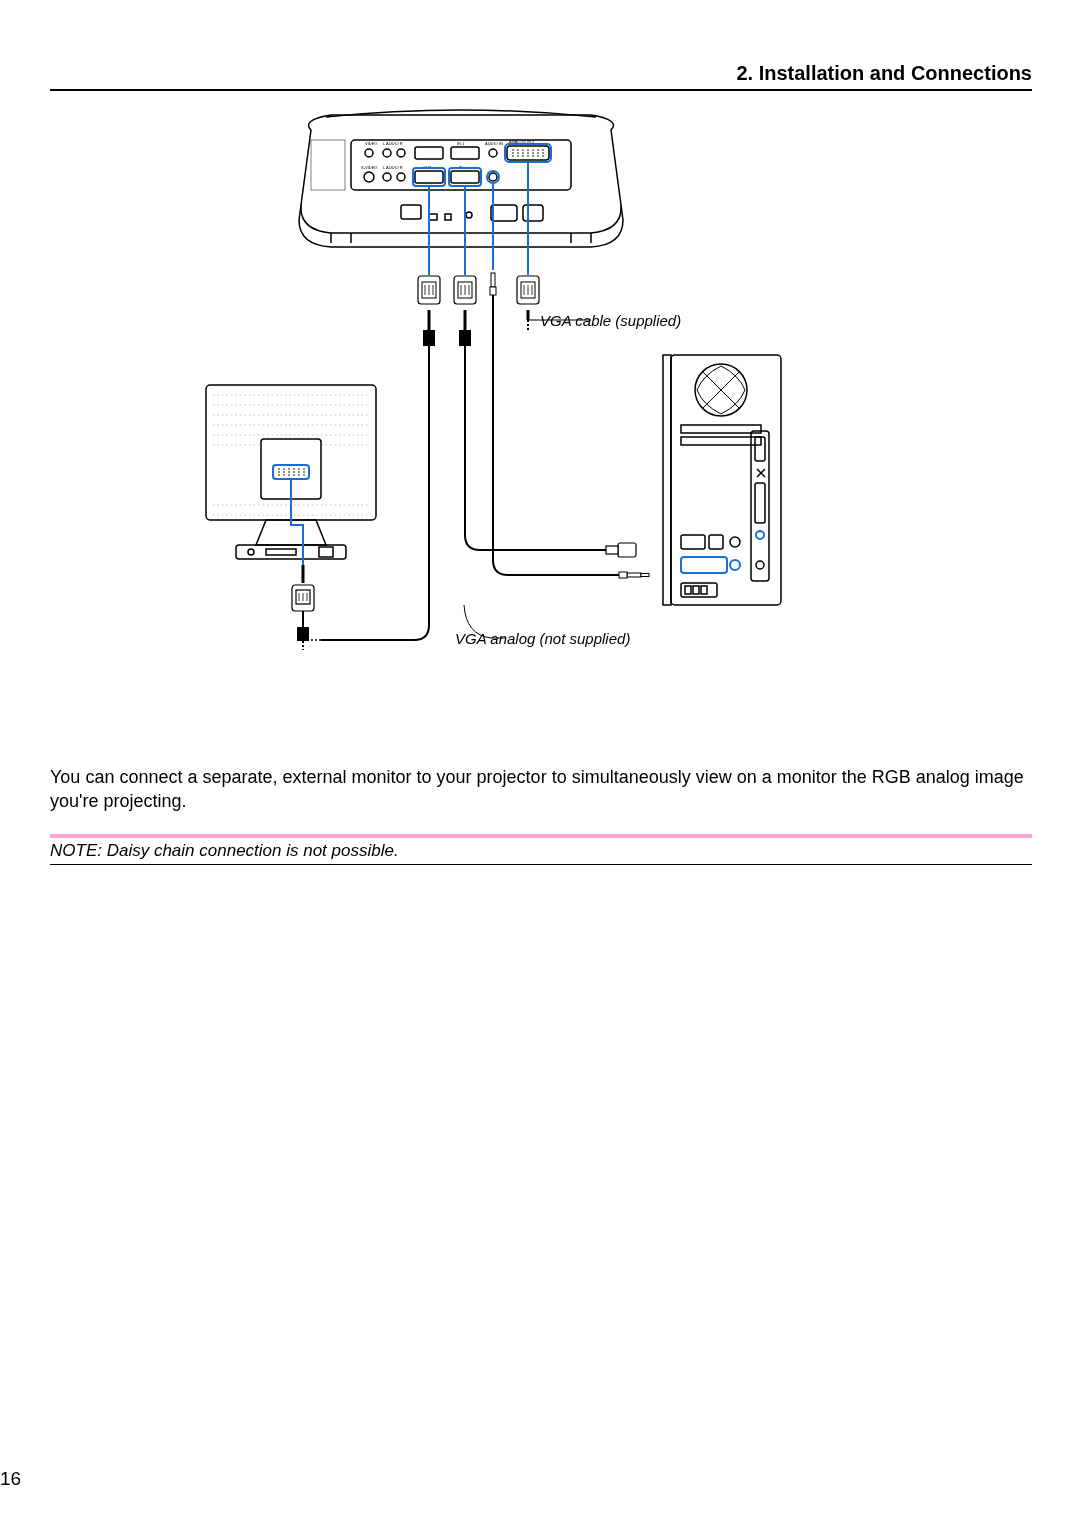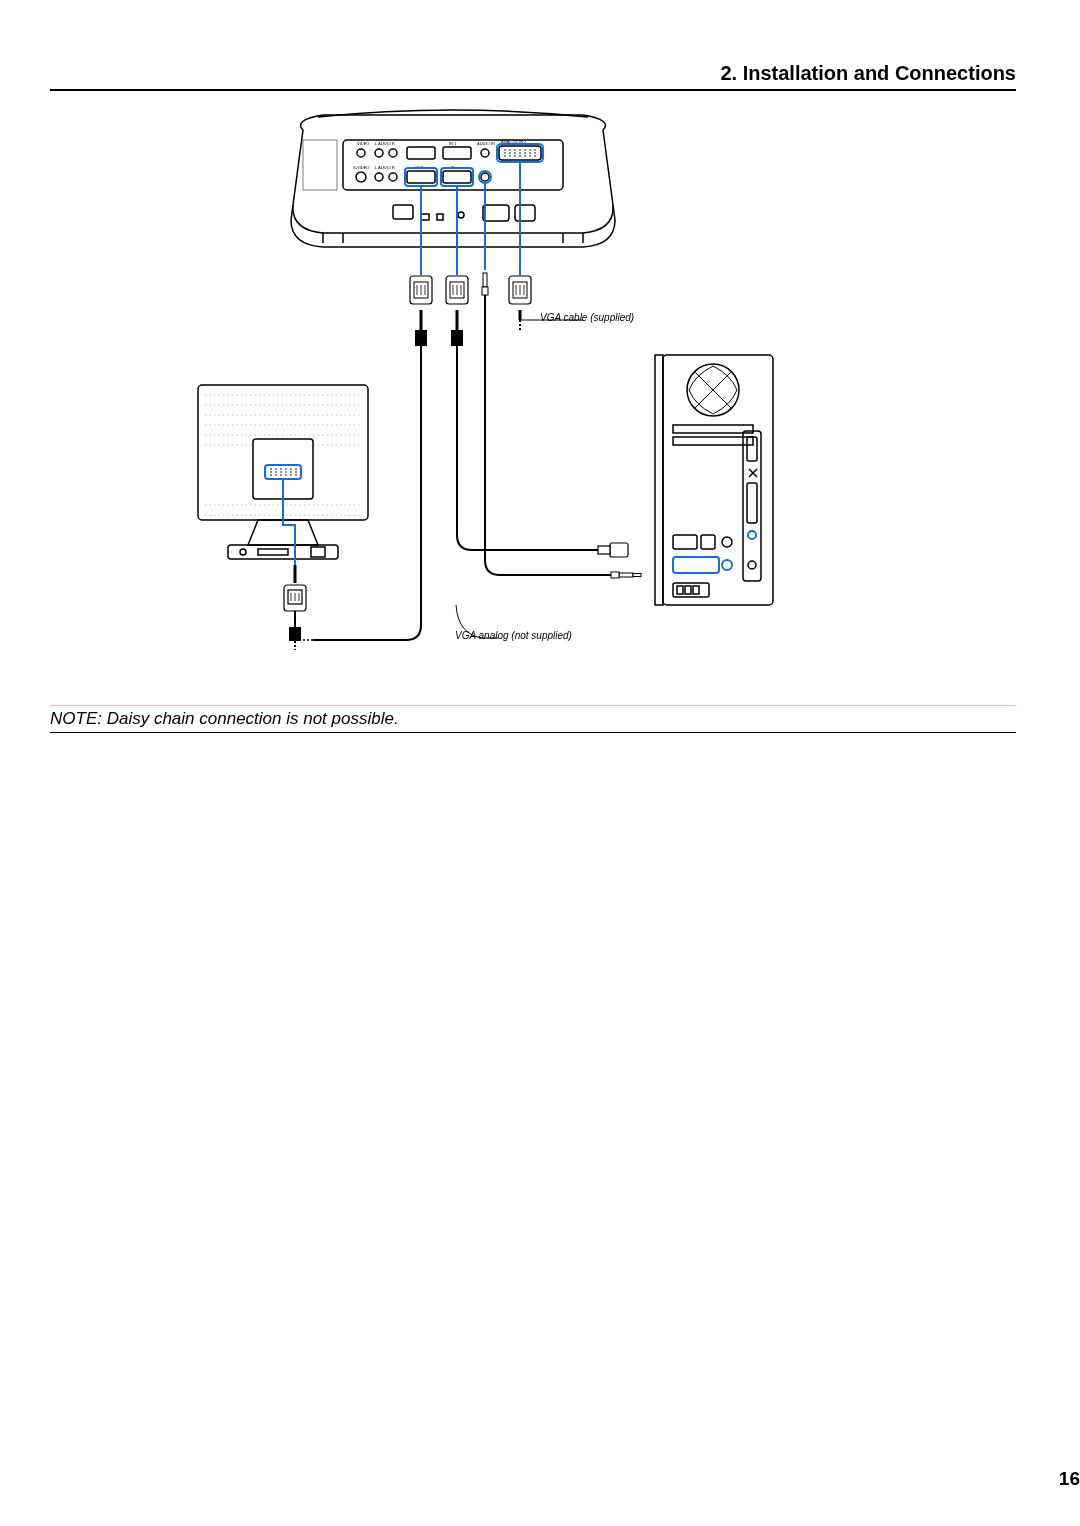--- a/index.html
+++ b/index.html
@@ -8,21 +8,21 @@
       box-sizing: border-box;
     }
     body {
       width: 1080px;
       height: 1526px;
       background: #fff;
       font-family: Arial, Helvetica, sans-serif;
       position: relative;
     }
     .page {
-      padding: 62px 64px 40px 50px;
+      padding: 62px 48px 40px 50px;
       position: relative;
       height: 100%;
     }
     .header-right {
       text-align: right;
       font-weight: bold;
       font-size: 20px;
       border-bottom: 2px solid #000;
       padding-bottom: 4px;
       margin-bottom: 14px;
@@ -41,38 +41,38 @@
     }
     .body-text {
       font-size: 18px;
       line-height: 1.35;
       margin-top: 60px;
       margin-bottom: 20px;
     }
     .note {
       font-style: italic;
       font-size: 17px;
-      border-top: 1px solid #f9a8d4;
+      border-top: 4px solid #f9a8d4;
       border-bottom: 1px solid #000;
       padding: 3px 0;
       margin-bottom: 14px;
     }
     .page-number {
       position: absolute;
       bottom: 36px;
       left: 0;
       right: 0;
-      text-align: right;
-      font-weight: bold;
+      text-align: left;
+      font-weight: normal;
       font-size: 19px;
     }
     .diag-label {
       position: absolute;
       font-style: italic;
-      font-size: 10px;
+      font-size: 15px;
     }
   </style>
 </head>
 <body>
 
 <div class="page">
 
   <div class="header-right">2. Installation and Connections</div>
 
 
@@ -318,17 +318,18 @@
         <rect x="494" y="481" width="6" height="8"></rect>
           <rect x="502" y="481" width="6" height="8"></rect>
           <rect x="510" y="481" width="6" height="8"></rect>
       </g>
     </svg>
 
     <div class="diag-label" style="left:490px; top:207px;">VGA cable (supplied)</div>
     <div class="diag-label" style="left:405px; top:525px;">VGA analog (not supplied)</div>
   </div>
 
+  <div class="body-text">You can connect a separate, external monitor to your projector to simultaneously view on a monitor the RGB analog image you're projecting.</div>
 
   <div class="note">NOTE: Daisy chain connection is not possible.</div>
 
   <div class="page-number">16</div>
 </div>
 
 </body></html>

